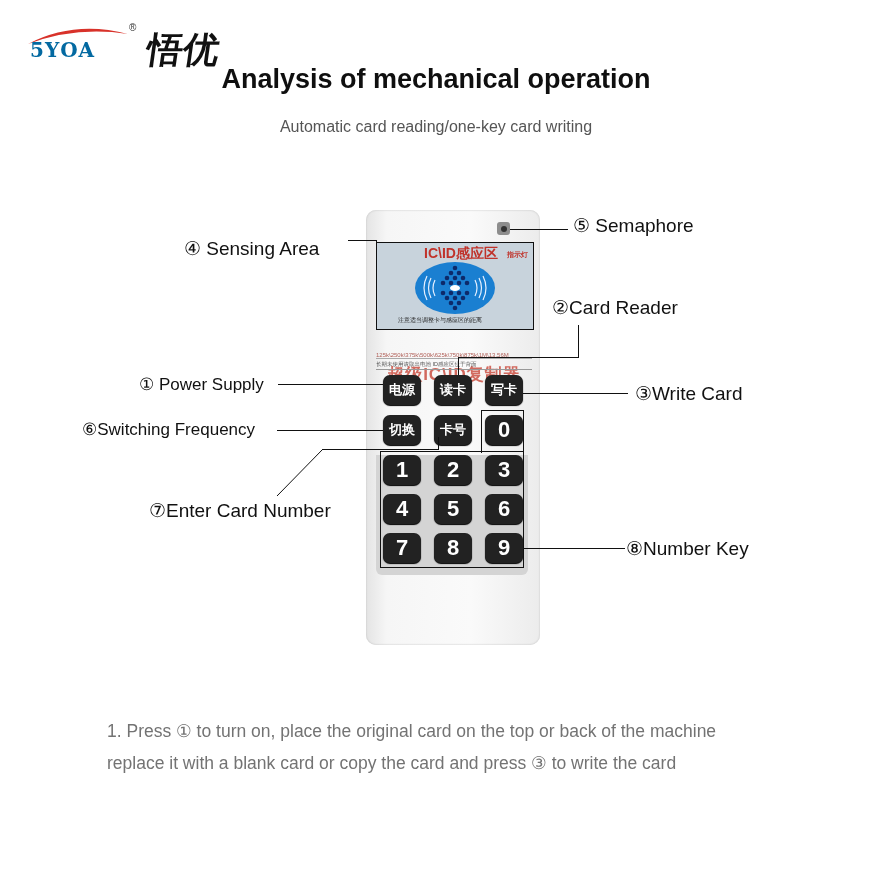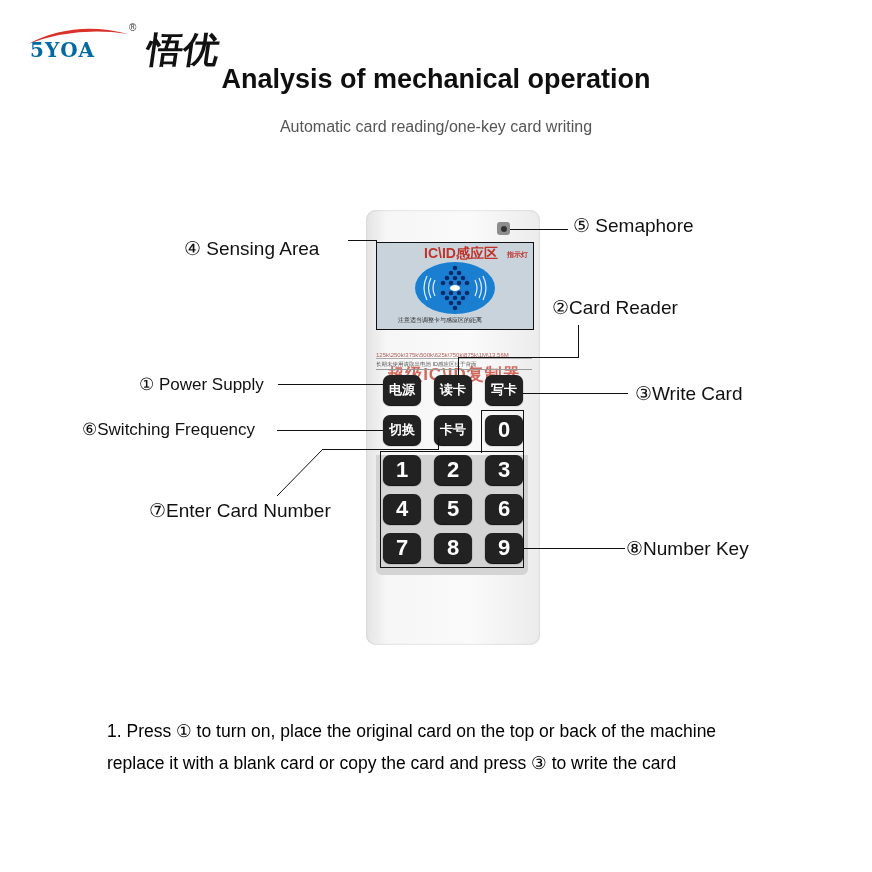--- a/index.html
+++ b/index.html
@@ -32,21 +32,21 @@
   .key.fn { font-size:13px; }
   .key.num { font-size:22px; }
 
   
   .lbl { font-size:19px; color:#111; white-space:nowrap; }
   .lbl.sm { font-size:17px; }
   .hl { height:1px; background:#111; }
   .vl { width:1px; background:#111; }
   .box { border:1px solid #111; }
 
-  .steps { left:107px; top:716px; font-size:17.5px; color:#000000; line-height:31.5px; }
+  .steps { left:107px; top:716px; font-size:17.5px; color:#737373; line-height:31.5px; }
 </style>
 </head>
 <body>
 
 <svg class="abs" style="left:24px;top:22px" width="120" height="24" viewBox="0 0 120 24">
   <path d="M4 22 Q50 -2 104 12 Q52 4 4 22 Z" fill="#d8322a"></path>
 </svg>
 <div class="abs logo-text">5YOA</div>
 <div class="abs logo-reg">®</div>
 <div class="abs logo-cn">悟优</div>

